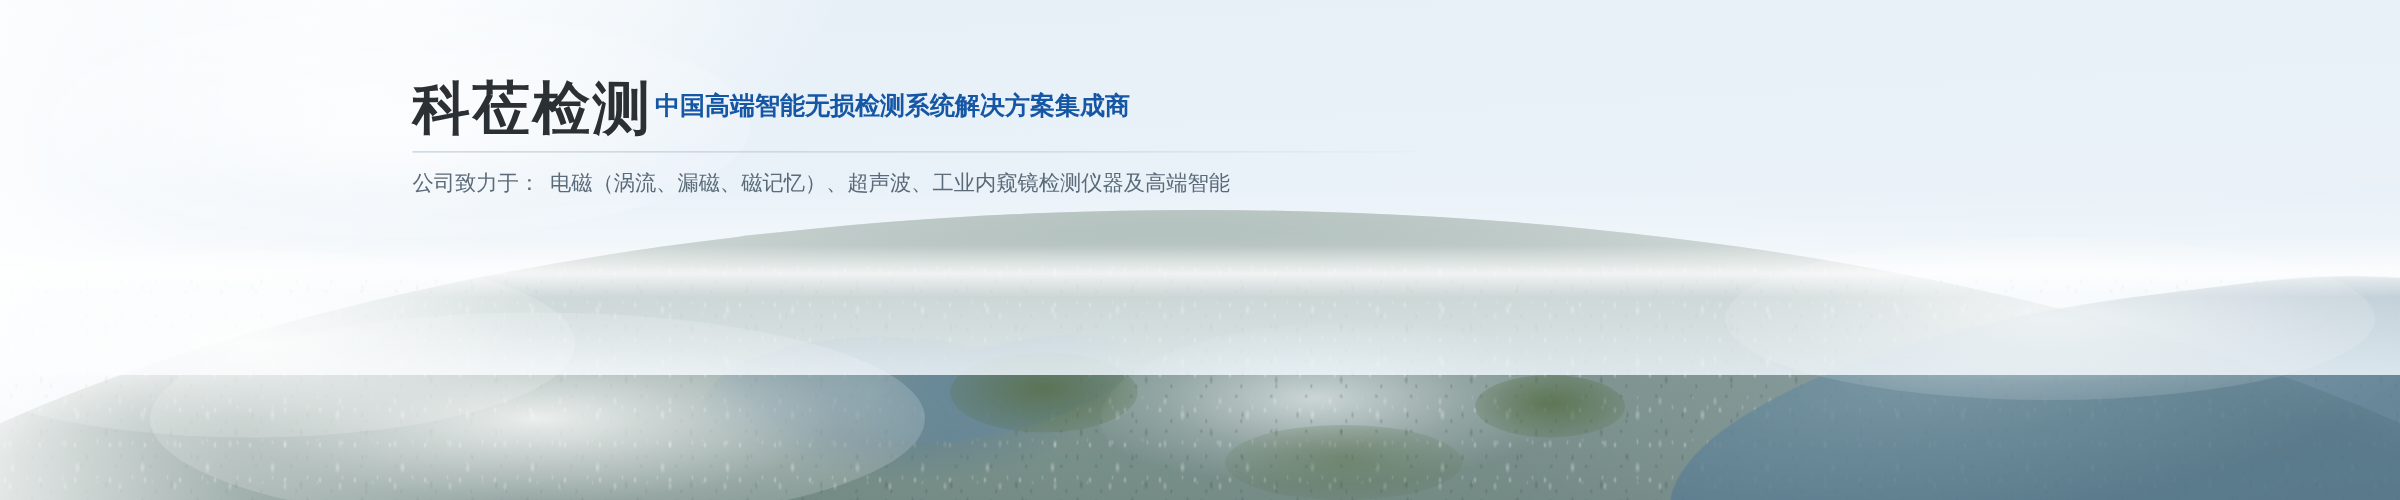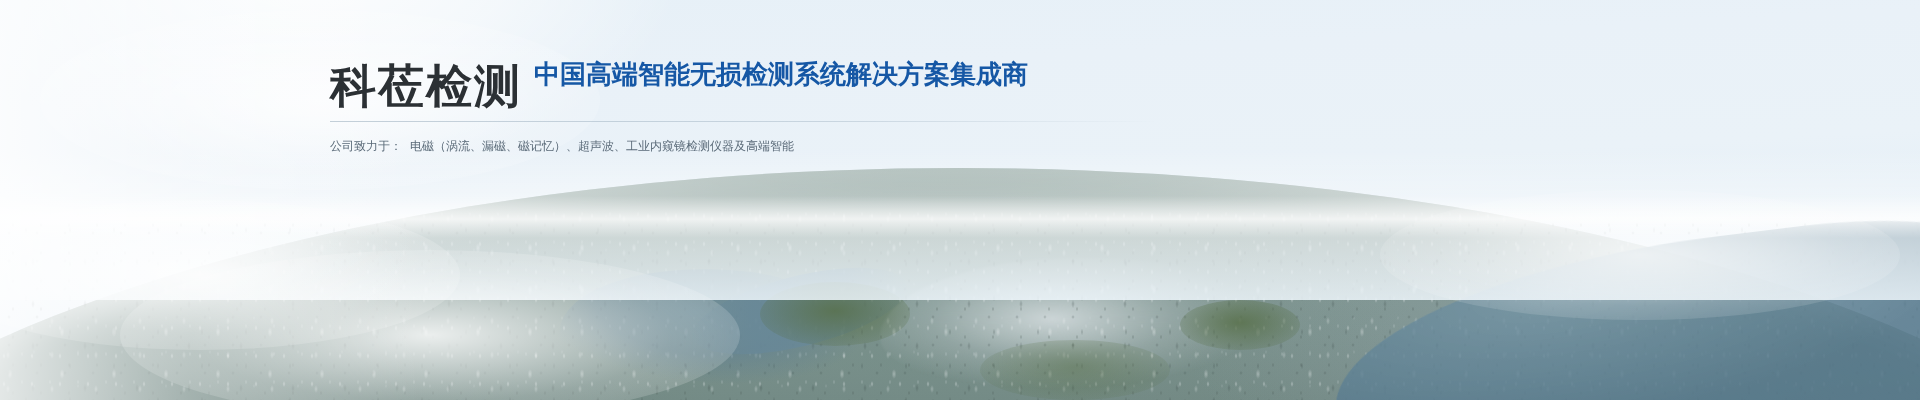--- a/index.html
+++ b/index.html
@@ -145,53 +145,53 @@
   
   .content {
     position:absolute;
     left:330px;
     top:62px;
     width:900px;
     z-index:20;
   }
   .title-row {
     display:flex;
-    align-items:flex-start;
-    gap:12px;
+    align-items:center;
+    gap:2px;
     white-space:nowrap;
   }
   .brand-title {
     font-family:"DejaVu Sans","Liberation Sans",sans-serif;
     font-size:46px;
     font-weight:bold;
     color:#2b3034;
     letter-spacing:2px;
     line-height:1.08;
     text-shadow:0 1px 2px rgba(255,255,255,0.6);
   }
   .brand-tagline {
-    font-family:Liberation Mono, monospace;
-    font-size:26px;
+    font-family:Liberation Serif, serif;
+    font-size:20px;
     font-weight:bold;
     color:#1557a5;
     letter-spacing:0px;
     padding-bottom:4px;
     line-height:1.1;
   }
   .divider {
     margin-top:9px;
     width:830px;
     height:1px;
     background:linear-gradient(90deg, rgba(150,170,186,0.55) 0%, rgba(150,170,186,0.40) 60%, rgba(150,170,186,0.0) 100%);
   }
   .desc {
     margin-top:12px;
     display:flex;
     align-items:flex-start;
-    font-size:12px;
+    font-size:17px;
     color:#5a6a78;
     line-height:25px;
     white-space:nowrap;
   }
   .desc-label {
     flex:0 0 auto;
     padding-right:8px;
   }
   .desc-body { flex:0 0 auto;text-align:right; }
   .desc-body div { white-space:nowrap; }

